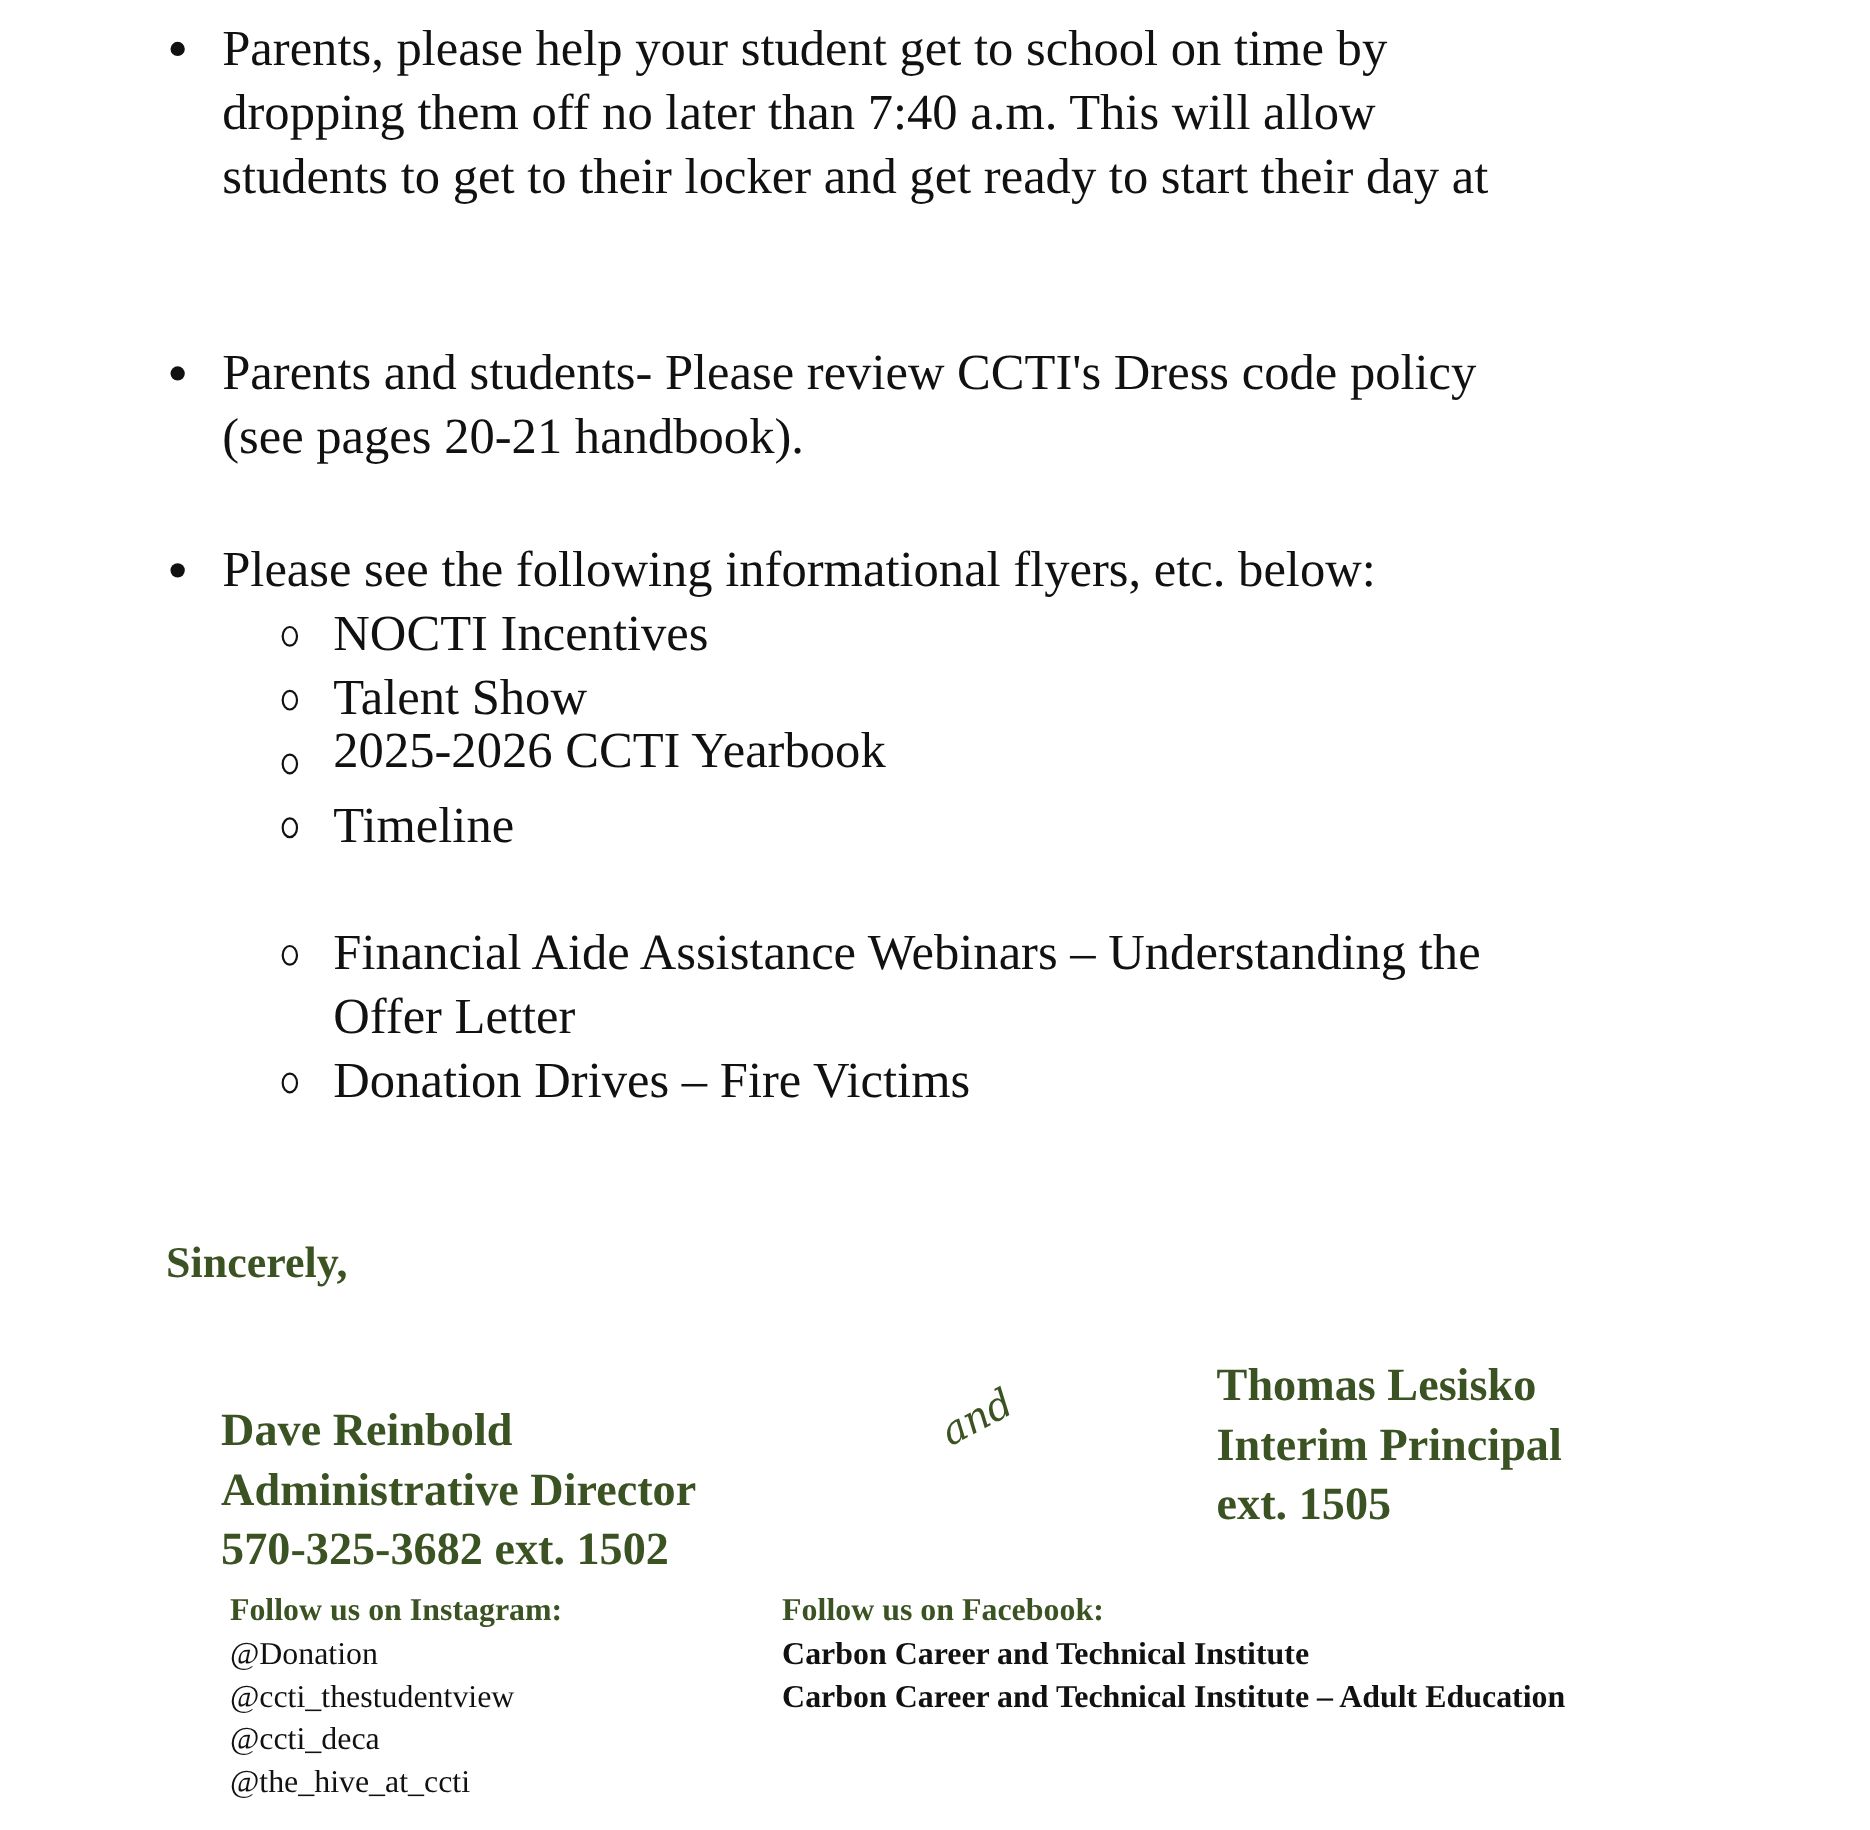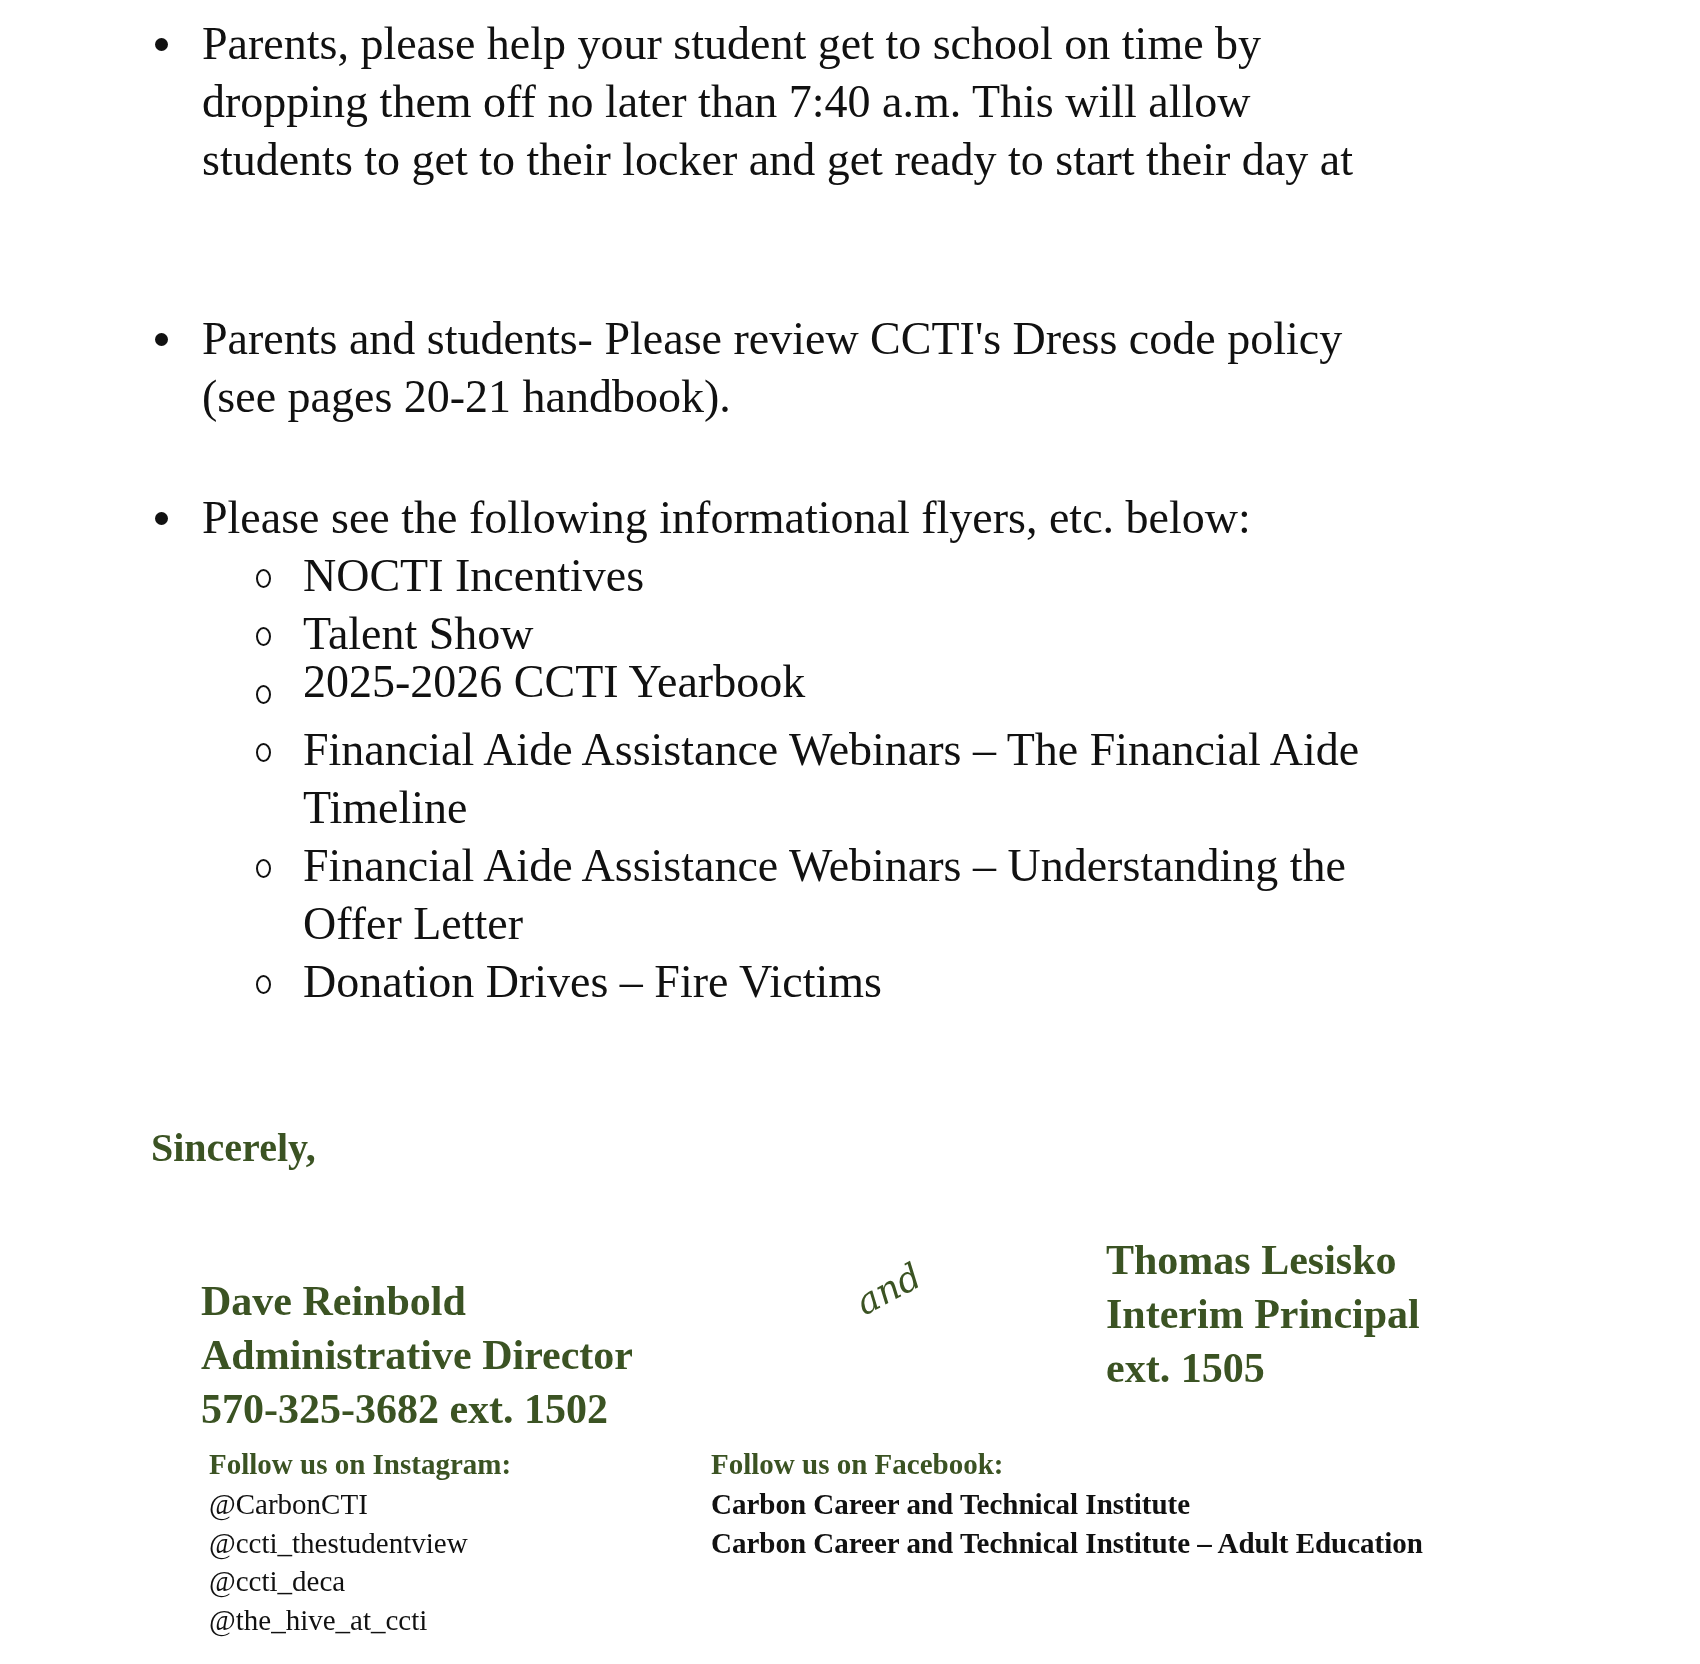--- a/index.html
+++ b/index.html
@@ -45,21 +45,20 @@
     <div class="abs main" style="left:303px; top:547px;">NOCTI Incentives</div>
 
     <span class="bullet-ring" style="left:256px; top:627px;"></span>
     <div class="abs main" style="left:303px; top:605px;">Talent Show</div>
 
     <span class="bullet-ring" style="left:256px; top:685px;"></span>
     <div class="abs main" style="left:303px; top:653px;">2025-2026 CCTI Yearbook</div>
 
     <span class="bullet-ring" style="left:256px; top:743px;"></span>
     <div class="abs main" style="left:303px; top:721px;">
-      <div>Financial Aide Assistance Webinars – The Financial Aide</div>
       <div>Timeline</div>
     </div>
 
     <span class="bullet-ring" style="left:256px; top:859px;"></span>
     <div class="abs main" style="left:303px; top:837px;">
       <div>Financial Aide Assistance Webinars – Understanding the</div>
       <div>Offer Letter</div>
     </div>
 
     <span class="bullet-ring" style="left:256px; top:975px;"></span>
@@ -79,21 +78,21 @@
 
 <div class="abs sig green" style="left:1106px; top:1233px;">
   <div>Thomas Lesisko</div>
   <div>Interim Principal</div>
   <div>ext. 1505</div>
 </div>
 
 <div class="abs" style="left:209px; top:1448px;">
   <div class="social-head green">Follow us on Instagram:</div>
   <div class="social" style="margin-top:4px;">
-    <div>@CarbonCTI</div>
+    <div>@Donation</div>
     <div>@ccti_thestudentview</div>
     <div>@ccti_deca</div>
     <div>@the_hive_at_ccti</div>
   </div>
 </div>
 
 <div class="abs" style="left:711px; top:1448px;">
   <div class="social-head green">Follow us on Facebook:</div>
   <div class="social" style="margin-top:4px;font-weight:bold;">
     <div>Carbon Career and Technical Institute</div>

